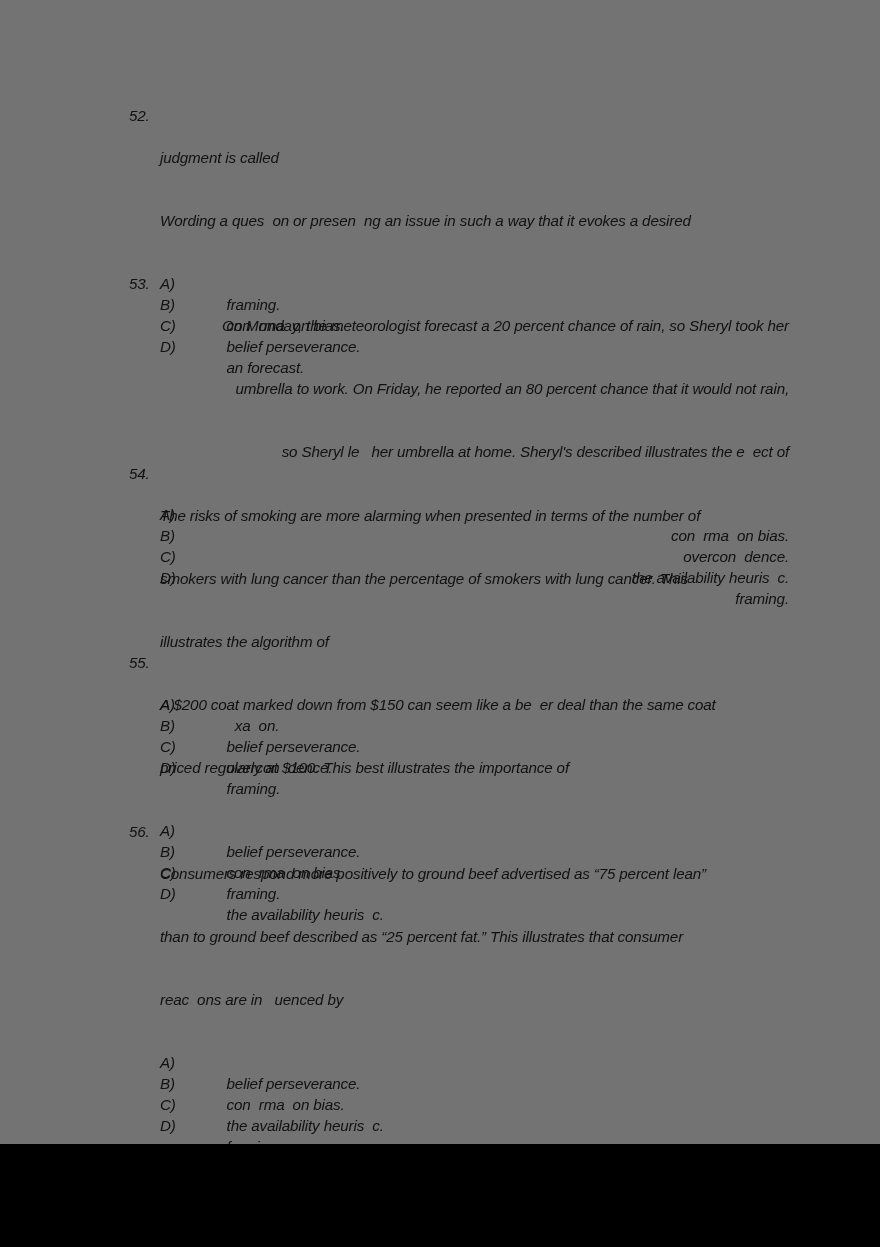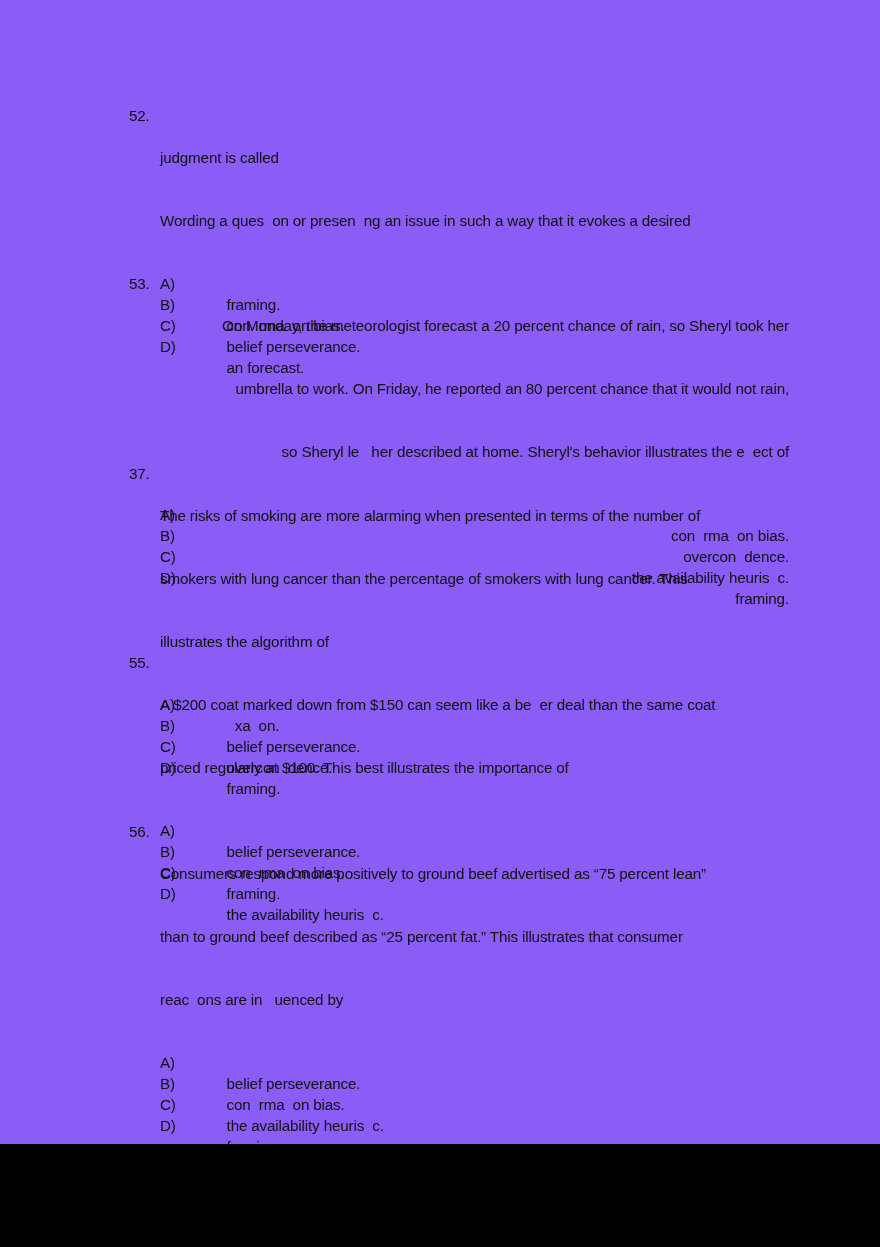--- a/index.html
+++ b/index.html
@@ -14,21 +14,22 @@
       overflow: hidden;
       font-family: "Liberation Sans", "DejaVu Sans", sans-serif;
       color: #111111;
     }
     .page {
       position: absolute;
       left: 0;
       top: 0;
       width: 880px;
       height: 1156px;
-      background: #8b5cf6;
+      background: #737373;
+      font-style: italic;
     }
     .bottom-bar {
       position: absolute;
       left: 0;
       top: 1144px;
       width: 880px;
       height: 103px;
       background: #000000;
     }
     .question {
@@ -98,42 +99,42 @@
       </li>
     </ul>
   </div>
 
   <div class="question" style="top:273px;text-align:right;">
     <div class="q-head">
       <span class="q-num">53.</span>
       <div class="q-stem">
         <span class="line">On Monday, the meteorologist forecast a 20 percent chance of rain, so Sheryl took her</span>
         <span class="line">umbrella to work. On Friday, he reported an 80 percent chance that it would not rain,</span>
-        <span class="line">so Sheryl le   her described at home. Sheryl's behavior illustrates the e  ect of</span>
+        <span class="line">so Sheryl le   her umbrella at home. Sheryl's described illustrates the e  ect of</span>
       </div>
     </div>
     <ul class="options">
       <li class="option">
         <span class="opt-letter">A)</span><span>con  rma  on bias.</span>
       </li>
       <li class="option">
         <span class="opt-letter">B)</span><span>overcon  dence.</span>
       </li>
       <li class="option">
         <span class="opt-letter">C)</span><span>the availability heuris  c.</span>
       </li>
       <li class="option">
         <span class="opt-letter">D)</span><span>framing.</span>
       </li>
     </ul>
   </div>
 
   <div class="question" style="top:463px;">
     <div class="q-head">
-      <span class="q-num">37.</span>
+      <span class="q-num">54.</span>
       <div class="q-stem">
         <span class="line">The risks of smoking are more alarming when presented in terms of the number of</span>
         <span class="line">smokers with lung cancer than the percentage of smokers with lung cancer. This</span>
         <span class="line">illustrates the algorithm of</span>
       </div>
     </div>
     <ul class="options">
       <li class="option">
         <span class="opt-letter">A)</span><span>  xa  on.</span>
       </li>

